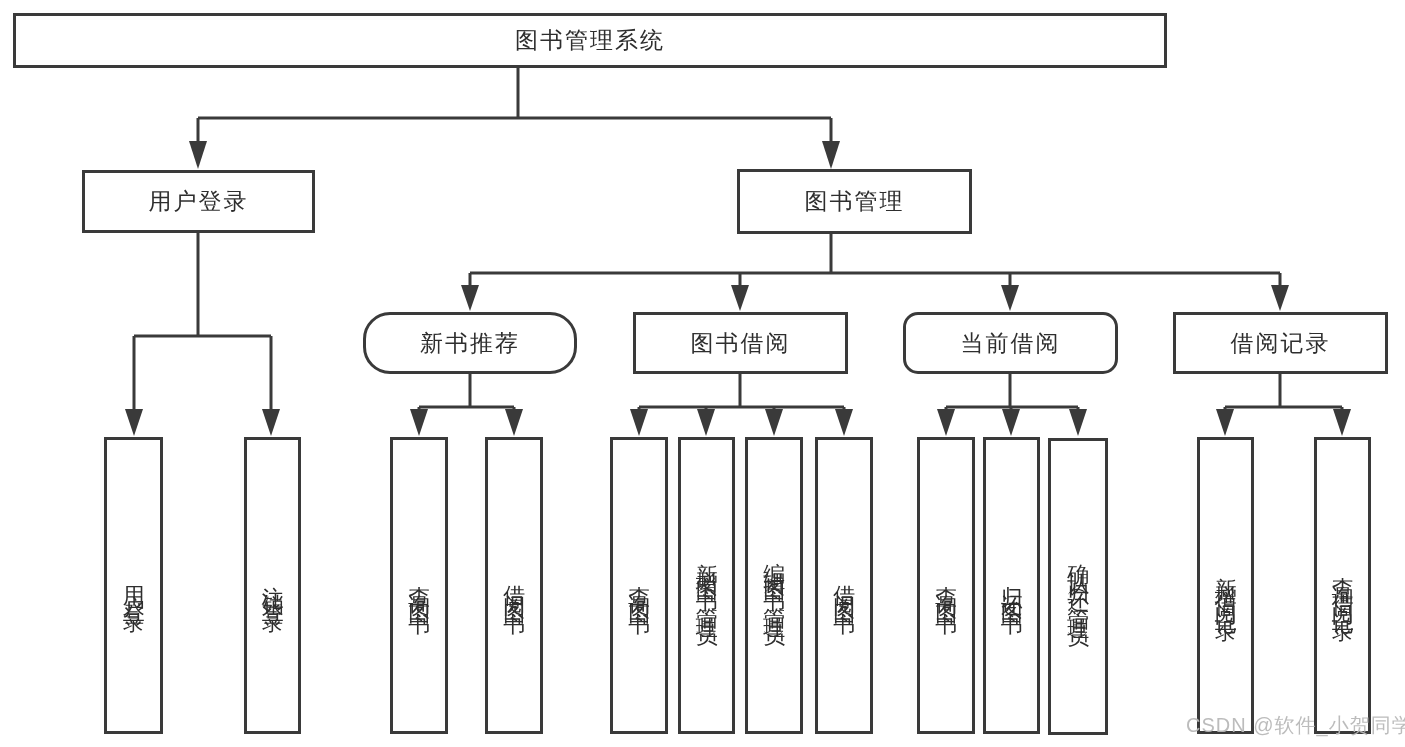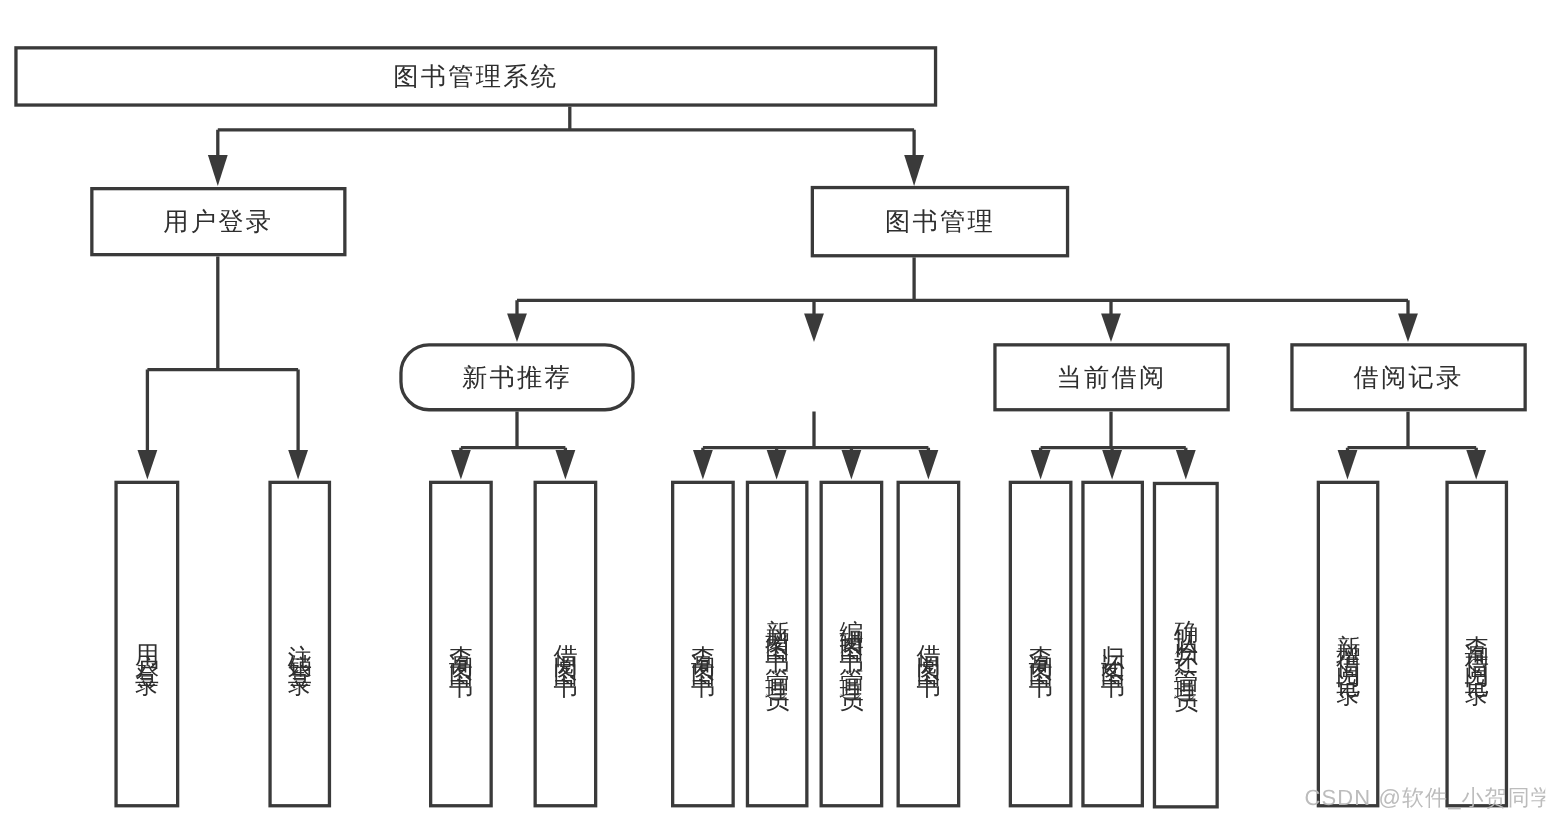--- a/index.html
+++ b/index.html
@@ -92,35 +92,38 @@
       <polygon points="765,409 783,409 774,436"></polygon>
       <polygon points="835,409 853,409 844,436"></polygon>
       <polygon points="937,409 955,409 946,436"></polygon>
       <polygon points="1002,409 1020,409 1011,436"></polygon>
       <polygon points="1069,409 1087,409 1078,436"></polygon>
       <polygon points="1216,409 1234,409 1225,436"></polygon>
       <polygon points="1333,409 1351,409 1342,436"></polygon>
     </g>
   </svg>
 
-  <div class="node hbox" style="left:13px; top:13px; width:839px; height:55px;margin-top:29px;">
+  <div class="node hbox" style="left:13px; top:13px; width:1154px; height:55px;">
     <span>图书管理系统</span>
   </div>
 
   <div class="node hbox" style="left:82px; top:170px; width:233px; height:63px;">
     <span>用户登录</span>
   </div>
   <div class="node hbox" style="left:737px; top:169px; width:235px; height:65px;">
     <span>图书管理</span>
   </div>
 
   <div class="node hbox" style="left:363px; top:312px; width:214px; height:62px;border-radius:27px;">
     <span>新书推荐</span>
   </div>
-  <div class="node hbox" style="left:903px; top:312px; width:215px; height:62px;">
+  <div class="node hbox" style="left:633px; top:312px; width:215px; height:62px;">
+    <span>图书借阅</span>
+  </div>
+  <div class="node hbox" style="left:903px; top:312px; width:215px; height:62px;border-radius:15px;">
     <span>当前借阅</span>
   </div>
   <div class="node hbox" style="left:1173px; top:312px; width:215px; height:62px;">
     <span>借阅记录</span>
   </div>
 
   <div class="node vbox" style="left:104px; top:437px; width:59px; height:297px;">
     <span>用户登录</span>
   </div>
   <div class="node vbox" style="left:244px; top:437px; width:57px; height:297px;">

